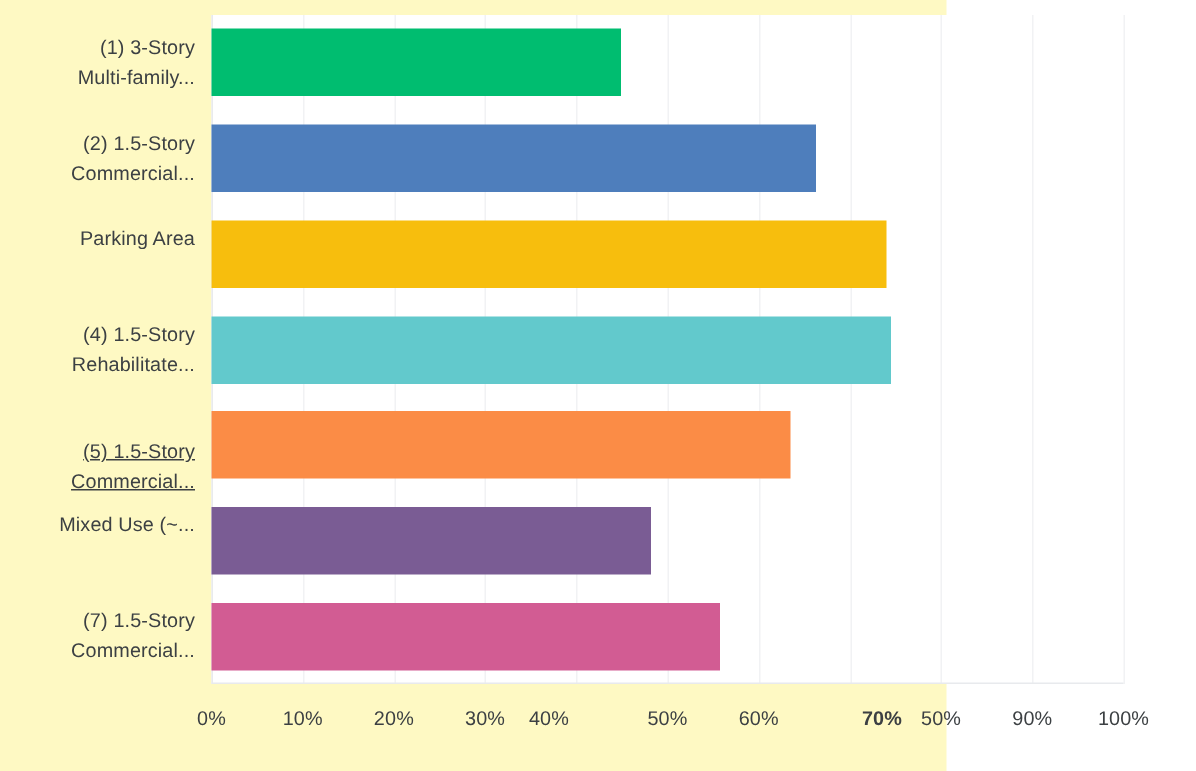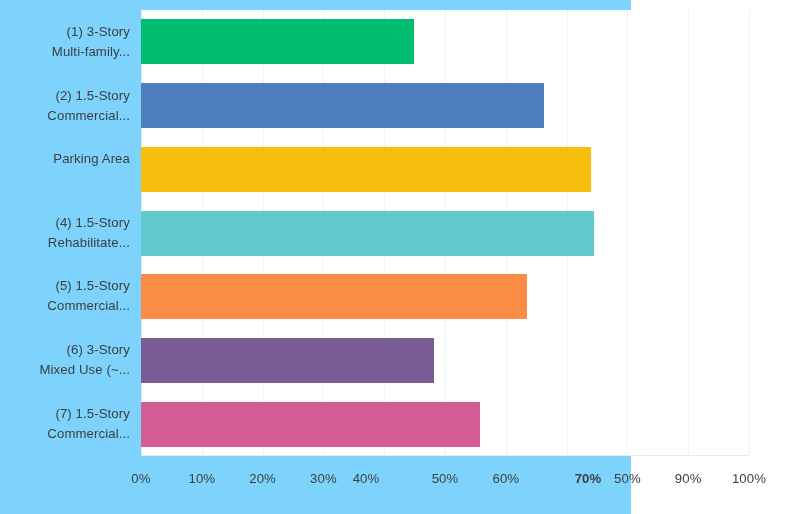--- a/index.html
+++ b/index.html
@@ -11,21 +11,21 @@
     width: 797px;
     height: 514px;
     font-family: "Liberation Sans", sans-serif;
     overflow: hidden;
   }
 
   #chart-root {
     position: relative;
     width: 631px;
     height: 514px;
-    background: #7dd3fc;
+    background: #fef9c3;
   }
 
   
   .cat-labels {
     position: absolute;
     left: 0;
     top: 0;
     width: 141px;
     height: 456px;
   }
@@ -120,26 +120,25 @@
         <span class="l1">(2) 1.5-Story</span>
         <span class="l2">Commercial...</span>
       </div>
       <div class="cat-label" style="top: 149.286px;">
         <span class="l2">Parking Area</span>
       </div>
       <div class="cat-label" style="top: 213px;">
         <span class="l1">(4) 1.5-Story</span>
         <span class="l2">Rehabilitate...</span>
       </div>
-      <div class="cat-label" style="top: 276px;">
+      <div class="cat-label" style="top: 291px; text-decoration: underline;">
         <span class="l1">(5) 1.5-Story</span>
         <span class="l2">Commercial...</span>
       </div>
       <div class="cat-label" style="top: 340.429px;">
-        <span class="l1">(6) 3-Story</span>
         <span class="l2">Mixed Use (~...</span>
       </div>
       <div class="cat-label" style="top: 404.143px;">
         <span class="l1">(7) 1.5-Story</span>
         <span class="l2">Commercial...</span>
       </div>
     </div>
 
   <div class="plot">
     <div class="plot-bg"></div>

